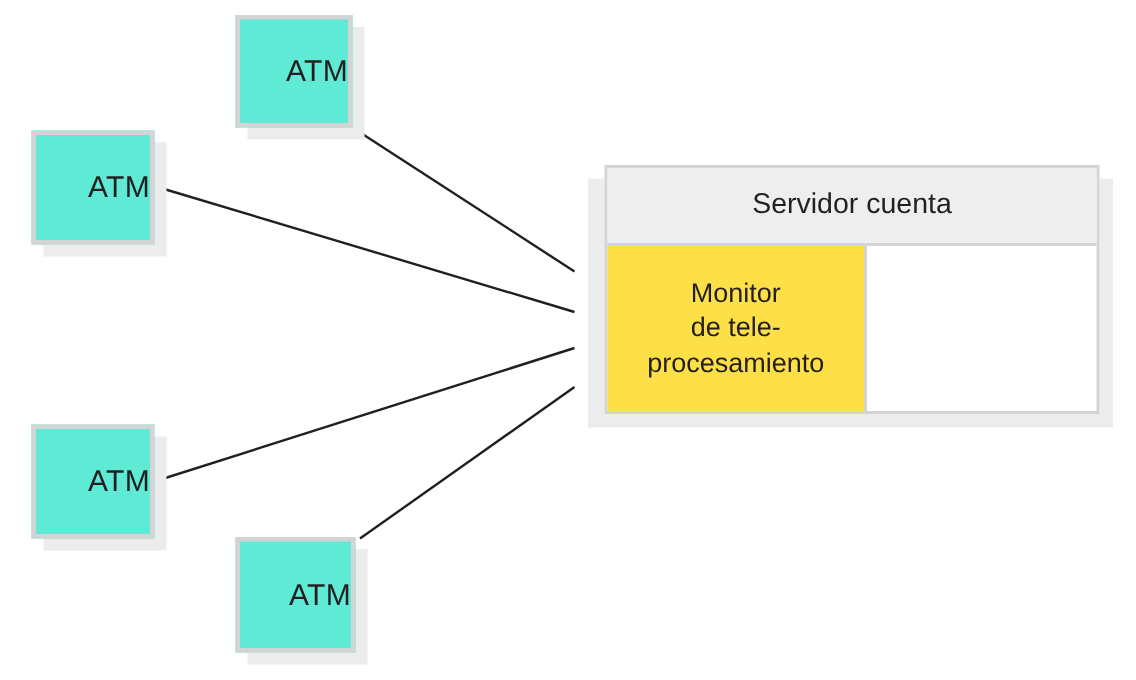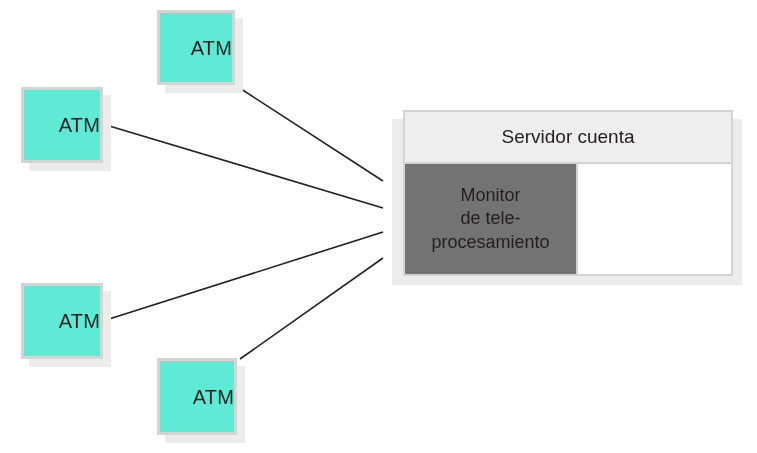--- a/index.html
+++ b/index.html
@@ -102,21 +102,21 @@
     font-size: 19px;
     color: #231f20;
   }
   #server .columns {
     flex: 1 1 auto;
     display: flex;
     align-items: stretch;
   }
   #server .cell {
     flex: 1 1 50%;
-    background: #737373;
+    background: #fde047;
     display: flex;
     align-items: center;
     justify-content: center;
     text-align: center;
     box-sizing: border-box;
     padding: 4px 6px;
   }
   #server .cell.left {
     border-right: 2px solid #d4d4d4;
     margin-right: 2px;

